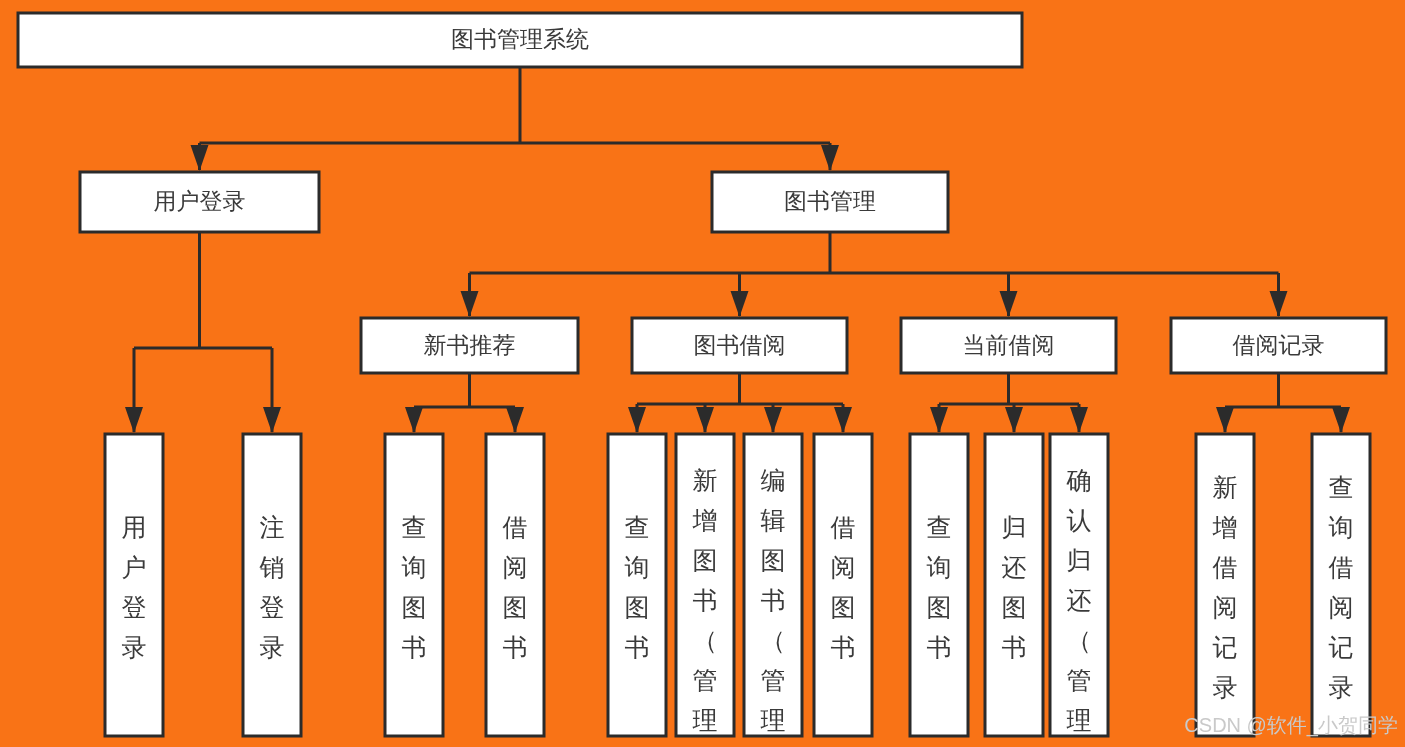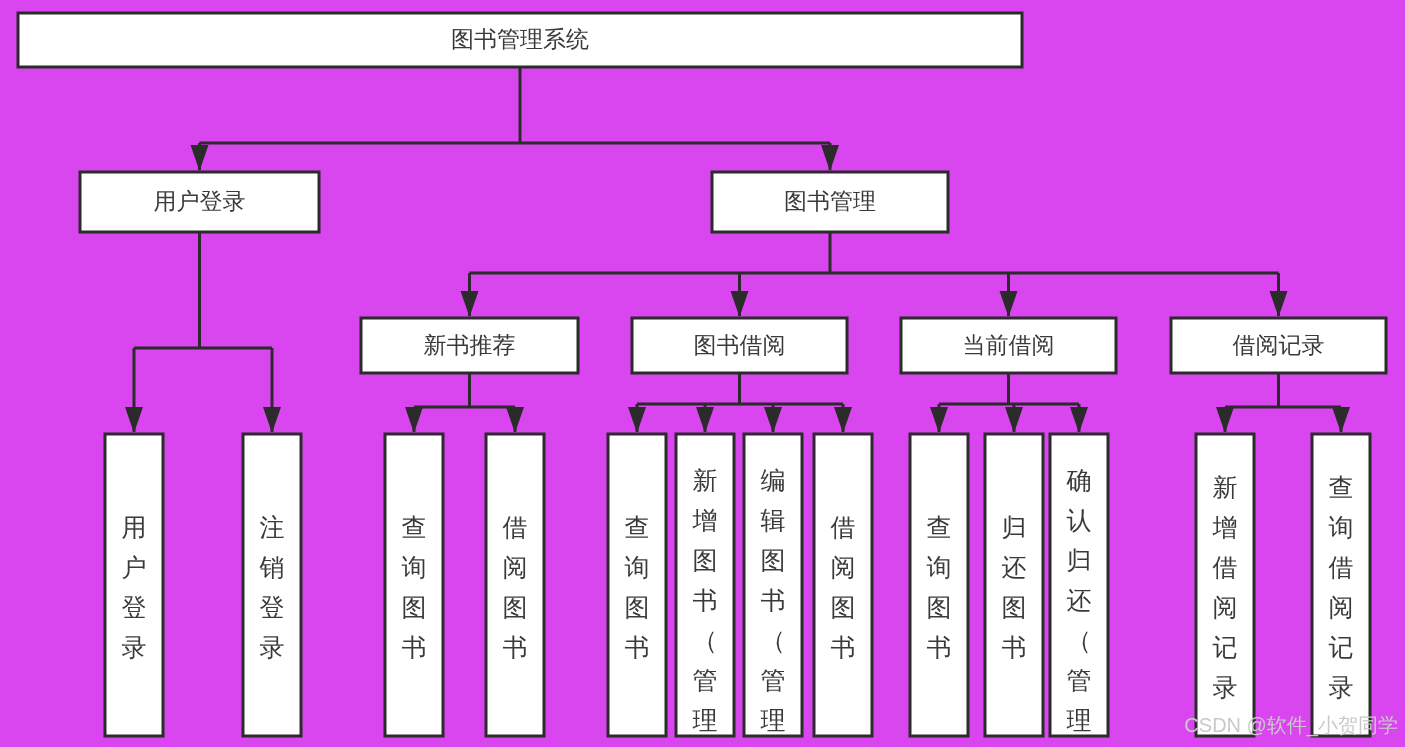--- a/index.html
+++ b/index.html
@@ -8,21 +8,21 @@
     padding: 0;
     background: #ffffff;
   }
   body {
     font-family: "Liberation Sans", "DejaVu Sans", sans-serif;
   }
   #diagram-root {
     position: relative;
     width: 1405px;
     height: 747px;
-    background: #d946ef;
+    background: #f97316;
     overflow: hidden;
   }
   svg#flowchart {
     display: block;
     width: 1405px;
     height: 747px;
   }
   .node-box {
     fill: #ffffff;
     stroke: #2b2b2b;

